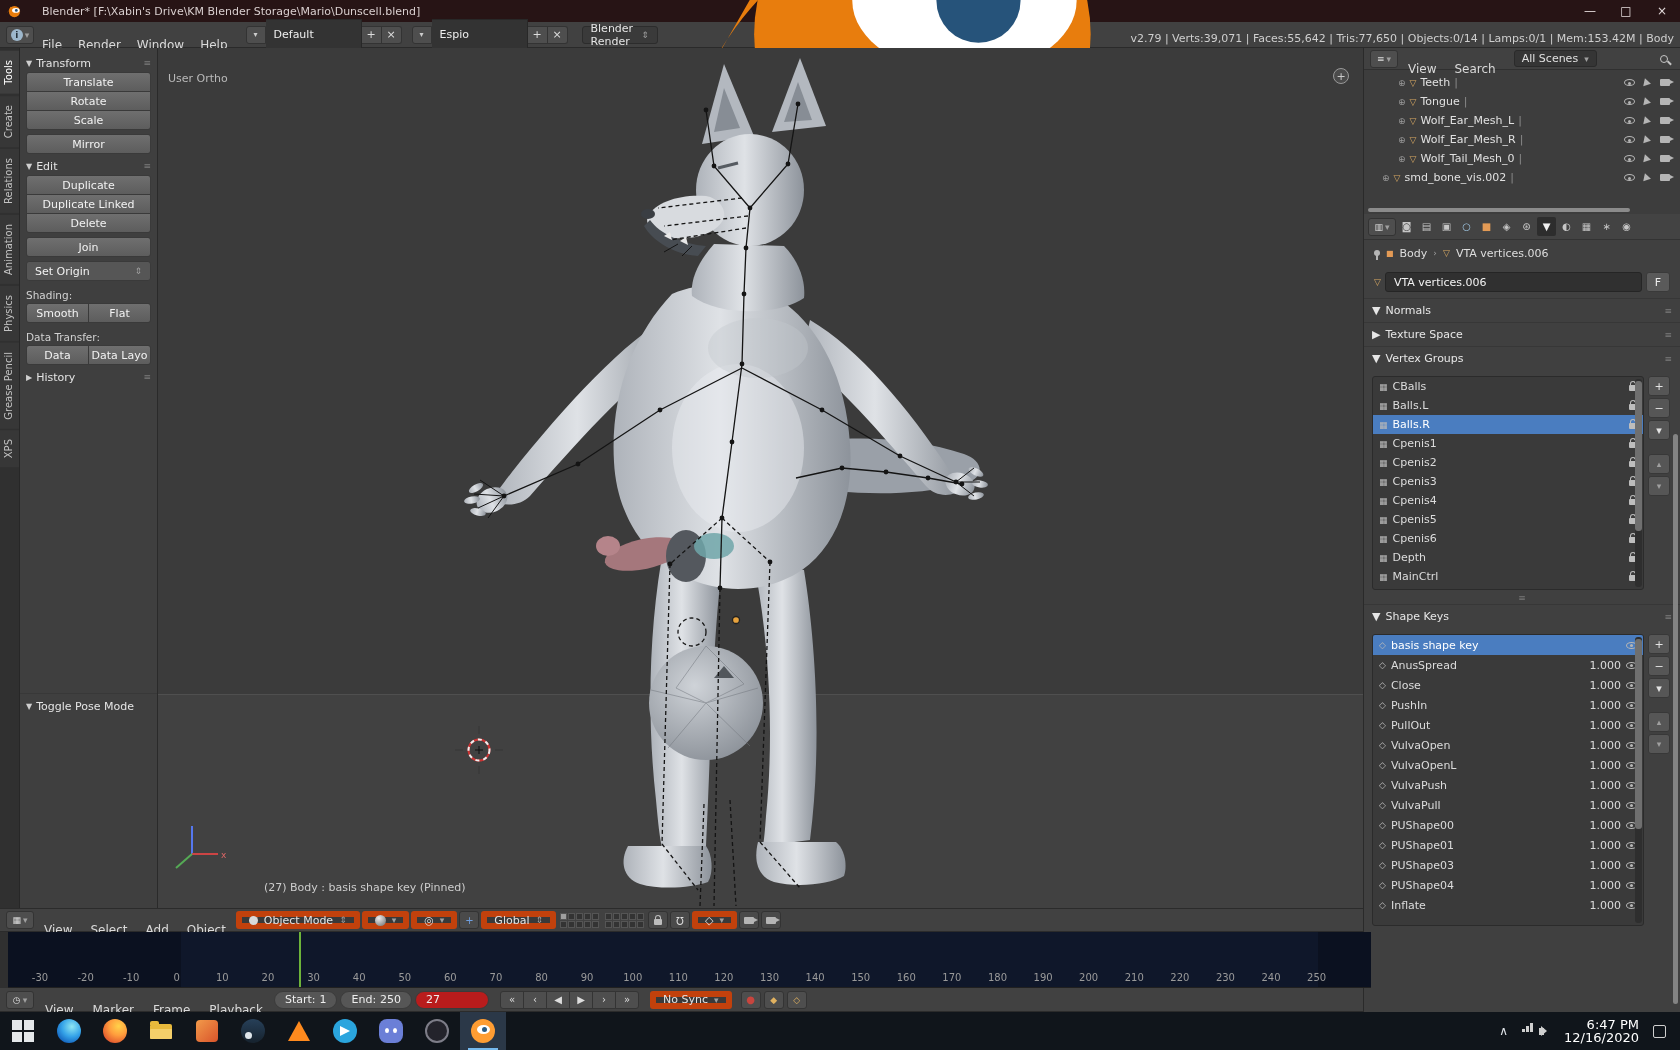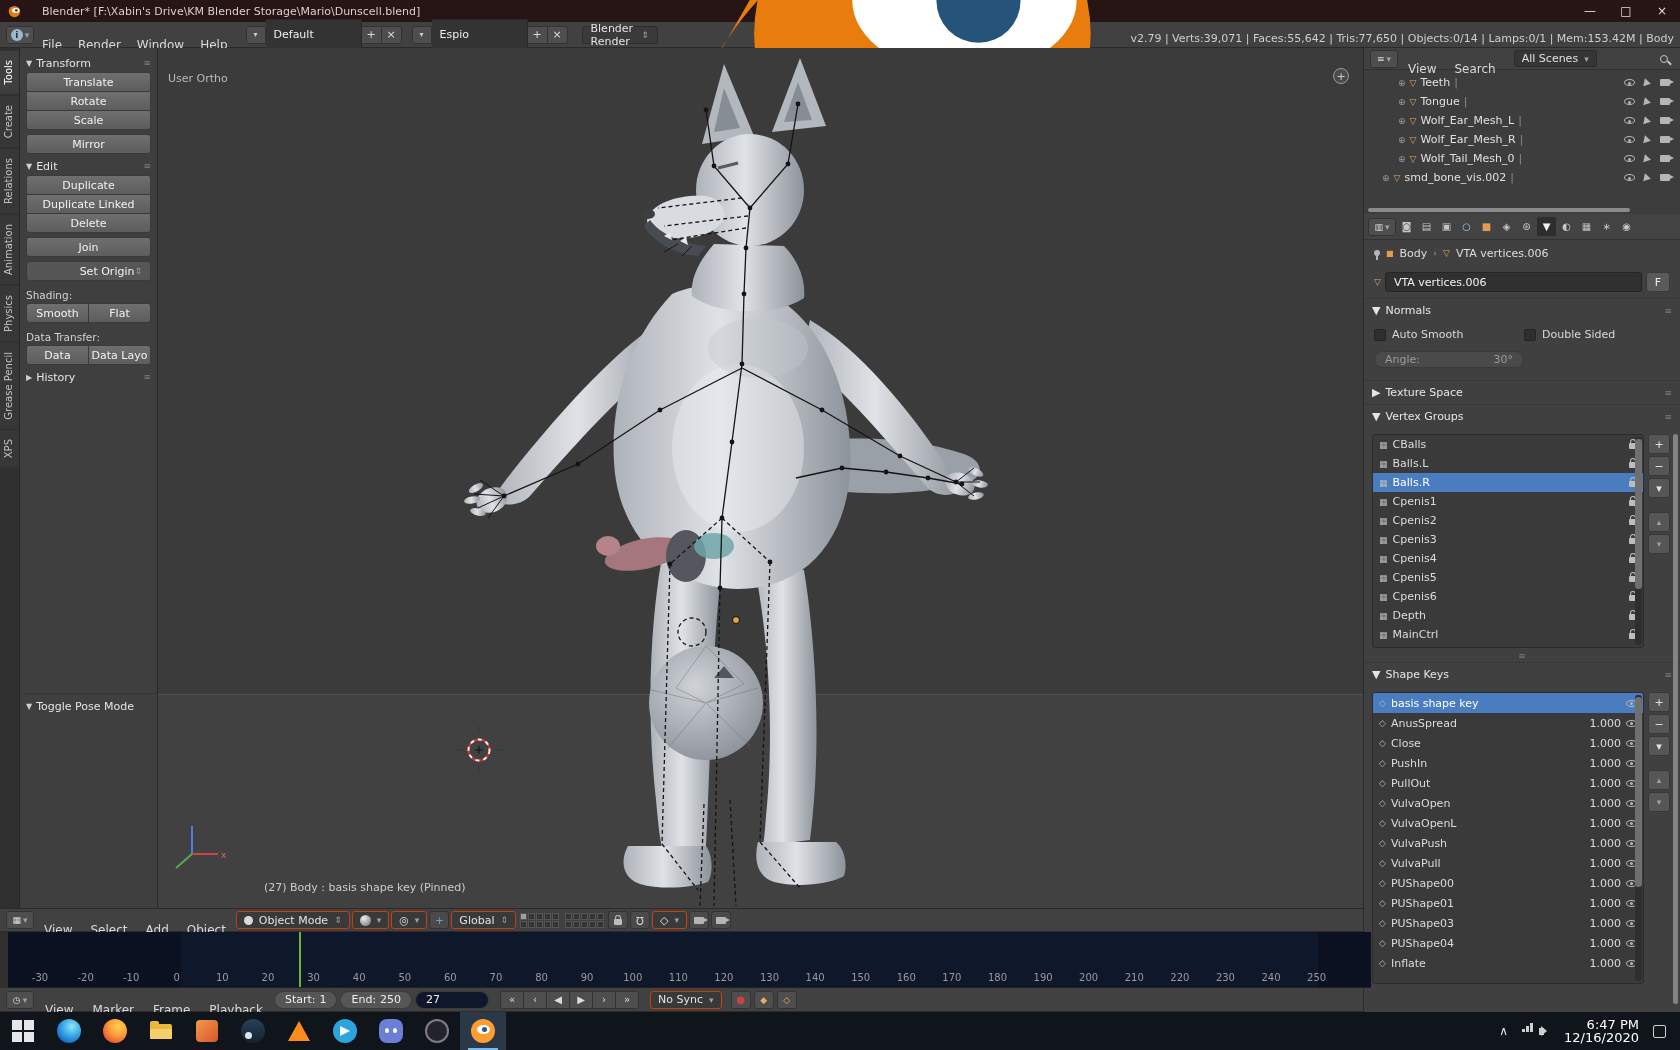--- a/index.html
+++ b/index.html
@@ -48,21 +48,21 @@
   .phead { display:flex; align-items:center; height:18px; color:#e4e4e4; font-size:11px; gap:4px; margin-top:3px; }
   .phead .arr { font-size:8px; color:#cfcfcf; }
   .grip { margin-left:auto; color:#7c7c7c; font-size:9px; }
   .tbtn { height:20px; background:linear-gradient(#6f6f6f,#5d5d5d); border:1px solid #3a3a3a;
     border-radius:3px; color:#f2f2f2; font-size:11px; display:flex; align-items:center; justify-content:center; }
   .stack .tbtn + .tbtn { margin-top:-1px; }
   .stack .tbtn { border-radius:0; }
   .stack .tbtn:first-child { border-radius:3px 3px 0 0; }
   .stack .tbtn:last-child { border-radius:0 0 3px 3px; }
   .mt { margin-top:4px; }
-  .ddbtn { justify-content:flex-end; padding:0 8px; background:#565656; }
+  .ddbtn { justify-content:space-between; padding:0 8px; background:#565656; }
   .minilabel { color:#d2d2d2; font-size:10.5px; margin:8px 0 2px; }
   .pair { display:flex; }
   .pair .tbtn { flex:1; }
   .pair .tbtn:first-child { border-radius:3px 0 0 3px; }
   .pair .tbtn:last-child { border-radius:0 3px 3px 0; margin-left:-1px; }
   #operator-panel { position:absolute; left:0; right:0; top:645px; padding:0 6px; border-top:1px solid #383838; }
 
   
   #viewport { position:absolute; left:158px; top:48px; width:1205px; height:860px; background:#3b3b3b; overflow:hidden; }
   #viewport svg { position:absolute; left:0; top:0; }
@@ -130,21 +130,21 @@
     color:#e3e3e3; font-size:11px; display:flex; align-items:center; justify-content:center; }
   .colgap { height:10px; }
   .pgrip { text-align:center; color:#787878; font-size:9px; height:12px; line-height:12px; }
   .pscroll { position:absolute; right:2px; top:220px; width:5px; height:570px; background:#8f8f8f;
     border-radius:3px; opacity:.85; }
 
   
   #vpheader { position:absolute; left:0; top:908px; width:1363px; height:24px; background:#414141;
     border-top:1px solid #2b2b2b; border-bottom:1px solid #2b2b2b; display:flex; align-items:center;
     gap:2px; padding:0 6px; }
-  .hdd { height:18px; background:#393939; border:1px solid #c2410c; border-radius:3px; color:#e3e3e3;
+  .hdd { height:18px; background:#393939; border:6px solid #c2410c; border-radius:3px; color:#e3e3e3;
     font-size:11px; display:flex; align-items:center; gap:6px; padding:0 7px; }
   .hicon { width:20px; height:18px; background:#4a4a4a; border:1px solid #333; border-radius:3px;
     color:#ddd; font-size:10px; display:flex; align-items:center; justify-content:center; }
   .i-sphere { width:11px; height:11px; border-radius:50%; background:radial-gradient(circle at 35% 30%, #ededed, #6a6a6a); display:inline-block; }
   .i-dot { width:9px; height:9px; border-radius:50%; background:#d9d9d9; display:inline-block; }
   .layers { display:grid; grid-template-columns:repeat(5,7px); grid-auto-rows:7px; gap:1px; margin:0 2px; }
   .lcell { background:#333; border:1px solid #555; }
   .lcell.on { background:#9f9f9f; }
   .magnet { transform:rotate(180deg); display:inline-block; }
 
@@ -586,36 +586,20 @@
     <div class="namerow">
       <span class="crumb-icon">▽</span>
       <div class="namefield">VTA vertices.006</div>
       <div class="fbtn">F</div>
     </div>
     <div class="pph">
       <span class="arr">▼</span>
       <span>Normals</span>
       <span class="grip">≡</span>
     </div>
-    <div class="ncontent">
-      <div class="cbrow">
-        <div class="cbcol">
-            <span class="cb"></span>
-            <span>Auto Smooth</span>
-          </div>
-        <div class="cbcol">
-            <span class="cb"></span>
-            <span>Double Sided</span>
-          </div>
-      </div>
-      <div class="slider">
-        <span>Angle:</span>
-        <span>30°</span>
-      </div>
-    </div>
     <div class="pph">
       <span class="arr">▶</span>
       <span>Texture Space</span>
       <span class="grip">≡</span>
     </div>
     <div class="pph">
       <span class="arr">▼</span>
       <span>Vertex Groups</span>
       <span class="grip">≡</span>
     </div>
@@ -921,21 +905,21 @@
     <span class="menu">Frame</span>
     <span class="menu">Playback</span>
     <div class="pill">
       <span>Start:</span>
       <span>1</span>
     </div>
     <div class="pill">
       <span>End:</span>
       <span>250</span>
     </div>
-    <div class="pill" style="min-width:74px;background:#0f172a">
+    <div class="pill" style="min-width:74px;background:#b91c1c">
       <span>27</span>
     </div>
     <div class="trgroup">
       <div class="trbtn">«</div>
       <div class="trbtn">‹</div>
       <div class="trbtn">◀</div>
       <div class="trbtn">▶</div>
       <div class="trbtn">›</div>
       <div class="trbtn">»</div>
     </div>

